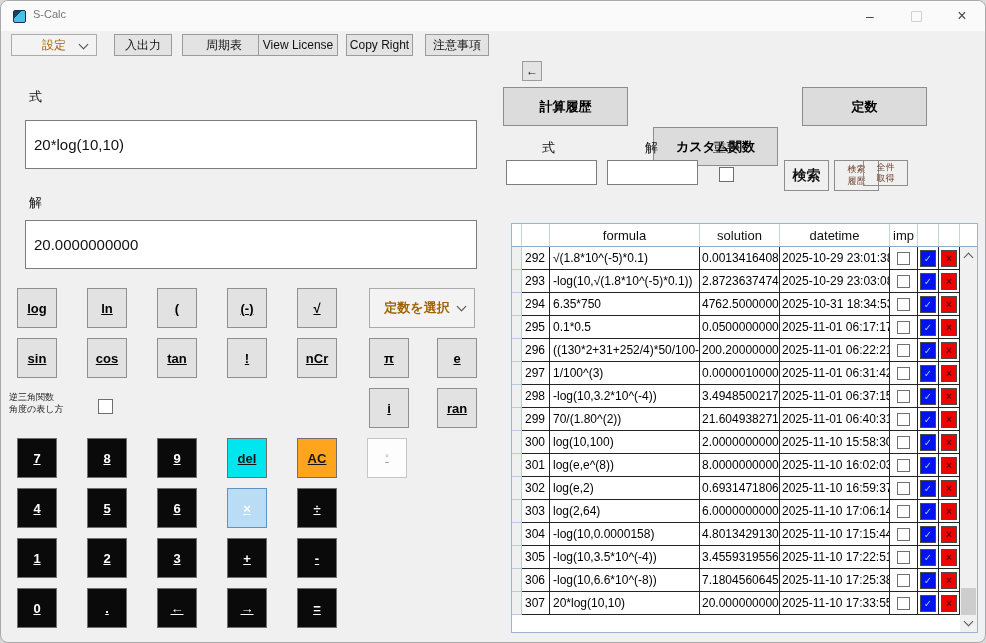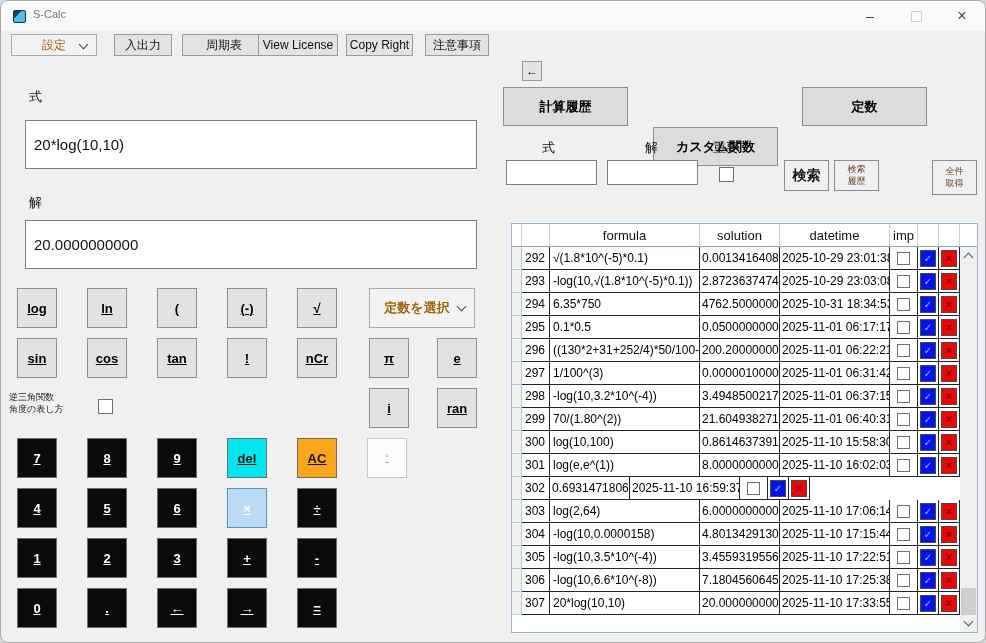--- a/index.html
+++ b/index.html
@@ -188,21 +188,21 @@
   <div class="lbl" style="left:541px;top:138px;">式</div>
   <div class="lbl" style="left:644px;top:138px;">解</div>
   <div class="lbl" style="left:712px;top:138px;">重要</div>
   <input class="sfield" style="left: 505px; top: 159px; width: 91px; height: 25px;" value="">
   <input class="sfield" style="left: 606px; top: 159px; width: 91px; height: 25px;" value="">
   <div class="cbox" style="left:718px;top:166px;width:15px;height:15px;"></div>
 
   <div class="orangebtn main" style="left:783px;top:159px;width:45px;height:31px;">検索</div>
   <div class="orangebtn mini" style="left:833px;top:159px;width:45px;height:31px;">検索
 履歴</div>
-  <div class="orangebtn mini" style="left:931px;top:159px;width:45px;height:35px;">全件
+  <div class="orangebtn mini" style="left:862px;top:159px;width:45px;height:26px;">全件
 取得</div>
 
   <div id="historyTable">
     <div class="thead">
       <div class="th w-strip"></div>
       <div class="th w-num"></div>
       <div class="th w-formula">formula</div>
       <div class="th w-solution">solution</div>
       <div class="th w-datetime">datetime</div>
       <div class="th w-imp">imp</div>
@@ -336,51 +336,52 @@
             <div class="actbtn" style="background: rgb(0, 19, 238); color: rgb(156, 194, 255);">✓</div>
           </div>
           <div class="td center w-act">
             <div class="actbtn" style="background: rgb(238, 4, 0); color: rgb(92, 0, 0);">×</div>
           </div>
         </div>
         <div class="trow">
           <div class="td strip w-strip"></div>
           <div class="td num w-num">300</div>
           <div class="td formula w-formula">log(10,100)</div>
-          <div class="td solution w-solution">0.8614637391</div>
+          <div class="td solution w-solution">2.0000000000</div>
           <div class="td datetime w-datetime">2025-11-10 15:58:30</div>
           <div class="td center w-imp">
             <div class="cb-sm"></div>
           </div>
           <div class="td center w-act">
             <div class="actbtn" style="background: rgb(0, 19, 238); color: rgb(156, 194, 255);">✓</div>
           </div>
           <div class="td center w-act">
             <div class="actbtn" style="background: rgb(238, 4, 0); color: rgb(92, 0, 0);">×</div>
           </div>
         </div>
         <div class="trow">
           <div class="td strip w-strip"></div>
           <div class="td num w-num">301</div>
-          <div class="td formula w-formula">log(e,e^(1))</div>
+          <div class="td formula w-formula">log(e,e^(8))</div>
           <div class="td solution w-solution">8.0000000000</div>
           <div class="td datetime w-datetime">2025-11-10 16:02:03</div>
           <div class="td center w-imp">
             <div class="cb-sm"></div>
           </div>
           <div class="td center w-act">
             <div class="actbtn" style="background: rgb(0, 19, 238); color: rgb(156, 194, 255);">✓</div>
           </div>
           <div class="td center w-act">
             <div class="actbtn" style="background: rgb(238, 4, 0); color: rgb(92, 0, 0);">×</div>
           </div>
         </div>
         <div class="trow">
           <div class="td strip w-strip"></div>
           <div class="td num w-num">302</div>
+          <div class="td formula w-formula">log(e,2)</div>
           <div class="td solution w-solution">0.6931471806</div>
           <div class="td datetime w-datetime">2025-11-10 16:59:37</div>
           <div class="td center w-imp">
             <div class="cb-sm"></div>
           </div>
           <div class="td center w-act">
             <div class="actbtn" style="background: rgb(0, 19, 238); color: rgb(156, 194, 255);">✓</div>
           </div>
           <div class="td center w-act">
             <div class="actbtn" style="background: rgb(238, 4, 0); color: rgb(92, 0, 0);">×</div>

